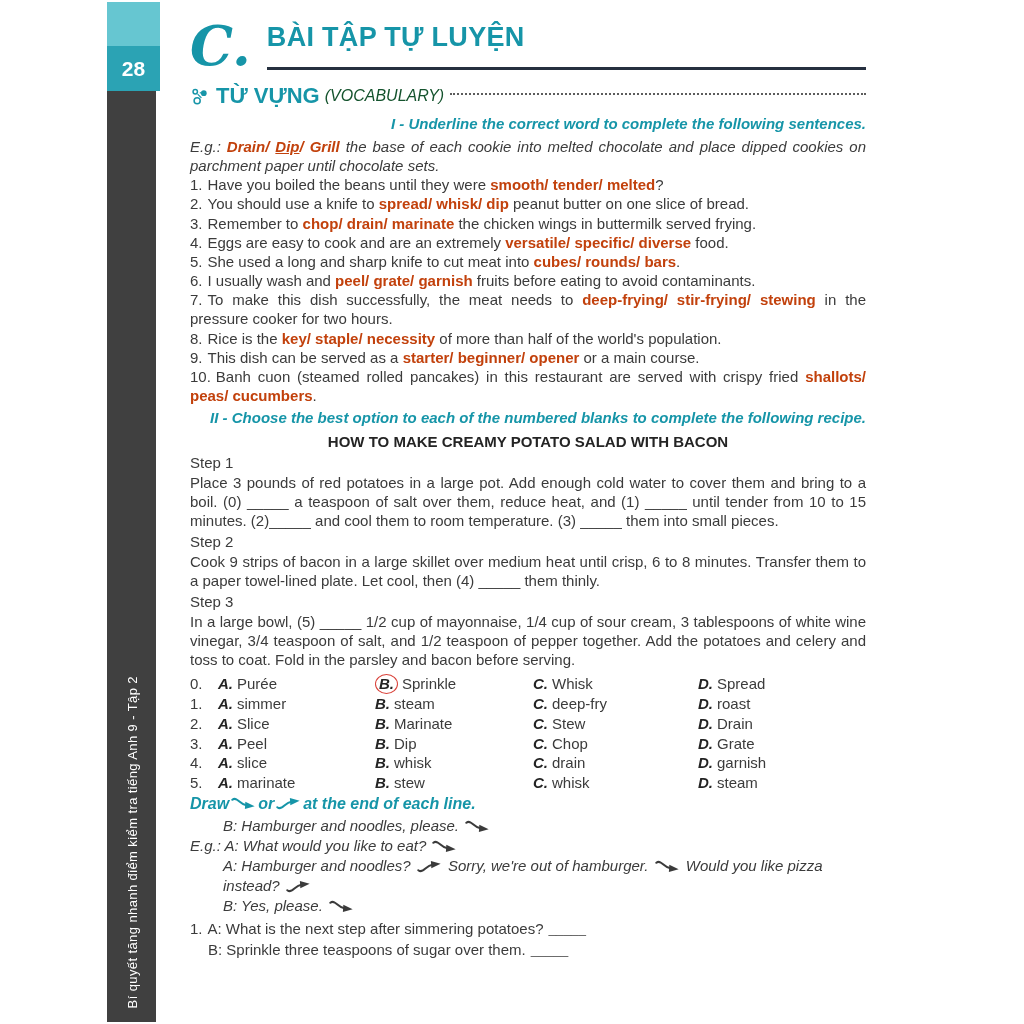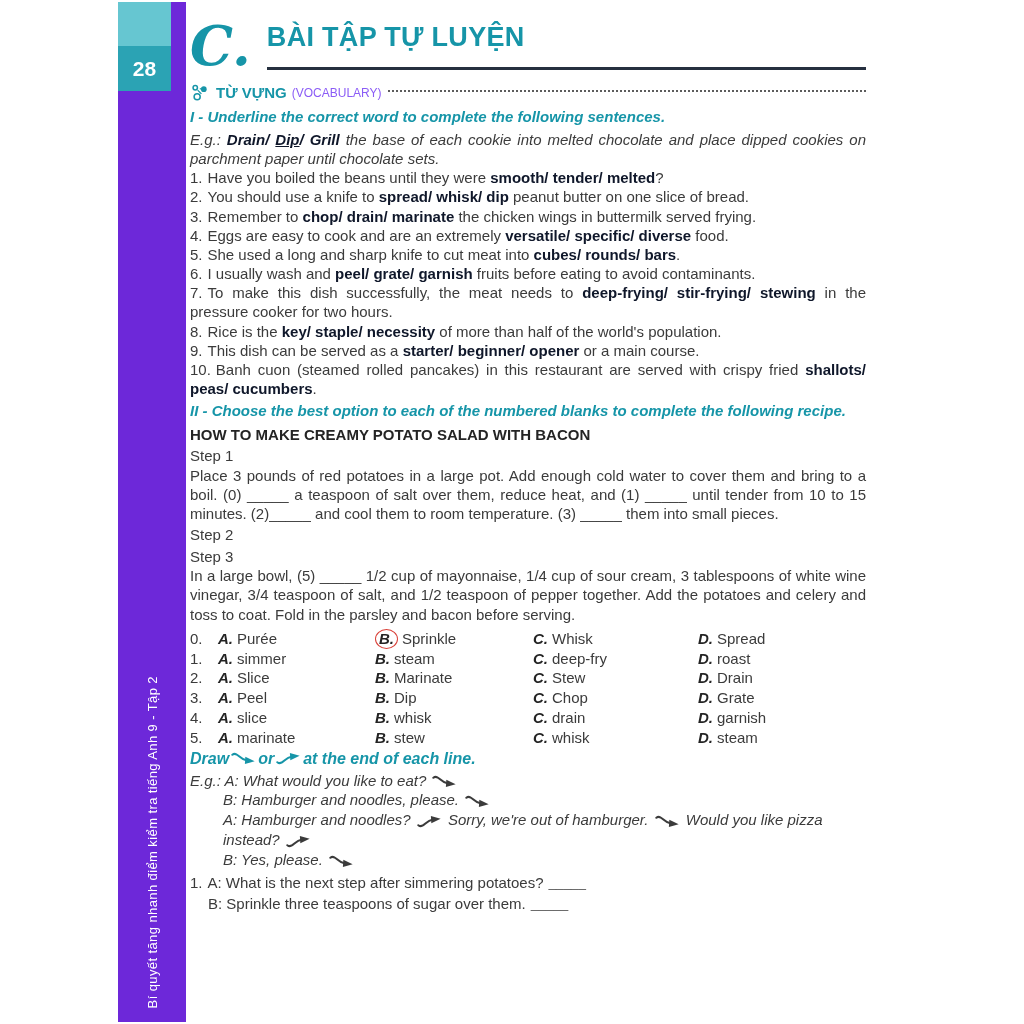--- a/index.html
+++ b/index.html
@@ -1,50 +1,50 @@
 <!DOCTYPE html>
 <html><head>
 <meta charset="utf-8">
 <style>
   * { margin:0; padding:0; box-sizing:border-box; }
   html,body { width:1024px; height:1024px; }
   body { font-family:"Liberation Sans","DejaVu Sans",sans-serif; background:#ffffff; color:#3b3b3b; font-size:15px; }
   .page { position:relative; width:1024px; height:1024px; overflow:hidden; background:#fff; }
 
   
-  .strip { position:absolute; left:118px; top:2px; width:68px; height:1020px; background:#6d28d9; }
+  .strip { position:absolute; left:107px; top:2px; width:49px; height:1020px; background:#404040; }
   .strip-top { position:absolute; top:0; left:0; width:53px; height:44px; background:#66c6d1; }
   .pagenum-box { position:absolute; top:44px; left:0; width:53px; height:45px; background:#2ba3b4; color:#fff; font-weight:bold; font-size:21px; display:flex; align-items:center; justify-content:center; }
   .vtext { position:absolute; bottom:14px; left:50%; transform:translateX(-50%) rotate(180deg); writing-mode:vertical-rl; color:#ffffff; font-size:13px; letter-spacing:0.4px; white-space:nowrap; }
 
   .content { position:absolute; left:190px; top:24px; width:676px; }
 
   
   .header { display:flex; align-items:flex-end; }
   .script-c { font-family:"DejaVu Serif",serif; font-style:italic; font-weight:bold; font-size:54px; line-height:0.85; color:#1695a8; padding-right:16px; }
   .header-rule { flex:1; border-bottom:3px solid #26303f; padding-bottom:16px; }
   .title { color:#1695a8; font-size:27px; font-weight:bold; letter-spacing:0.3px; line-height:1; }
 
   
   .sec-head { display:flex; align-items:center; margin:13px 0 6px; }
   .sec-icon { width:20px; height:19px; margin-right:6px; flex:none; }
-  .sec-title { color:#1695a8; font-weight:bold; font-size:15px; margin-right:5px; white-space:nowrap; }
-  .sec-sub { font-size:12px; color:#8b5cf6; white-space:nowrap; }
+  .sec-title { color:#1695a8; font-weight:bold; font-size:22px; margin-right:5px; white-space:nowrap; }
+  .sec-sub { font-size:16px; color:#14532d; white-space:nowrap;font-style:italic; }
   .dotlead { flex:1; border-bottom:2px dotted #5c5c5c; margin:0 0 4px 6px; }
 
-  .ex-title { color:#1695a8; font-weight:bold; font-style:italic; margin:4px 0 3px; line-height:1.25; }
+  .ex-title { color:#1695a8; font-weight:bold; font-style:italic; margin:4px 0 3px; line-height:1.25;text-align:right; }
 
   .eg { font-style:italic; text-align:justify; line-height:1.28; }
-  .choice { font-weight:bold; color:#0f172a; }
+  .choice { font-weight:bold; color:#c2410c; }
   .u { text-decoration:underline; }
 
   .item { text-align:justify; line-height:1.28; }
   .num { margin-right:5px; }
 
-  .recipe-title { font-weight:bold; color:#242424; margin:5px 0 3px; }
+  .recipe-title { text-align:center; font-weight:bold; color:#242424; margin:5px 0 3px; }
   .step-label { line-height:1.3; margin-top:2px; }
   .step-text { text-align:justify; line-height:1.28; }
 
   .opt-grid { display:grid; grid-template-columns:28px 157px 158px 165px 1fr; line-height:1.32; margin-top:5px; }
   .opt-label { font-weight:bold; color:#242424; margin-right:4px; font-style:italic; }
   .circled { border:1.5px solid #d94038; border-radius:50%; padding:0 3px 1px; }
 
   .arrow { width:25px; height:13px; vertical-align:middle; margin:0 2px; }
   .draw-line { display:flex; align-items:center; gap:0; color:#1695a8; font-weight:bold; font-style:italic; font-size:16px; margin:2px 0 3px; }
 
@@ -116,20 +116,21 @@
     <div class="item"><span class="num">9.</span><span>This dish can be served as a </span><b class="choice">starter/ beginner/ opener</b><span> or a main course.</span></div>
     <div class="item"><span class="num">10.</span><span>Banh cuon (steamed rolled pancakes) in this restaurant are served with crispy fried </span><b class="choice">shallots/ peas/ cucumbers</b><span>.</span></div>
 
     <div class="ex-title">II - Choose the best option to each of the numbered blanks to complete the following recipe.</div>
 
     <div class="recipe-title">HOW TO MAKE CREAMY POTATO SALAD WITH BACON</div>
 
     <div class="step-label">Step 1</div>
     <p class="step-text">Place 3 pounds of red potatoes in a large pot. Add enough cold water to cover them and bring to a boil. (0) _____ a teaspoon of salt over them, reduce heat, and (1) _____ until tender from 10 to 15 minutes. (2)_____ and cool them to room temperature. (3) _____ them into small pieces.</p>
     <div class="step-label">Step 2</div>
+    <p class="step-text">Cook 9 strips of bacon in a large skillet over medium heat until crisp, 6 to 8 minutes. Transfer them to a paper towel-lined plate. Let cool, then (4) _____ them thinly.</p>
     <div class="step-label">Step 3</div>
     <p class="step-text">In a large bowl, (5) _____ 1/2 cup of mayonnaise, 1/4 cup of sour cream, 3 tablespoons of white wine vinegar, 3/4 teaspoon of salt, and 1/2 teaspoon of pepper together. Add the potatoes and celery and toss to coat. Fold in the parsley and bacon before serving.</p>
 
     <div class="opt-grid">
       <span>0.</span>
       <span><em class="opt-label">A.</em><span>Purée</span></span>
       <span><em class="opt-label circled">B.</em><span>Sprinkle</span></span>
       <span><em class="opt-label">C.</em><span>Whisk</span></span>
       <span><em class="opt-label">D.</em><span>Spread</span></span>
 
@@ -171,24 +172,24 @@
           <use href="#arr-fall"></use>
         </svg>
       <span>or</span>
       <svg class="arrow" viewBox="0 0 26 14">
           <use href="#arr-rise"></use>
         </svg>
       <span>at the end of each line.</span>
     </div>
 
     <div class="pron-eg">
+      <div class="pron-line ind"><span>B: Hamburger and noodles, please.</span> <svg class="arrow" viewBox="0 0 26 14">
+            <use href="#arr-fall"></use>
+          </svg></div>
       <div class="pron-line"><span>E.g.:</span> <span>A: What would you like to eat?</span> <svg class="arrow" viewBox="0 0 26 14">
-            <use href="#arr-fall"></use>
-          </svg></div>
-      <div class="pron-line ind"><span>B: Hamburger and noodles, please.</span> <svg class="arrow" viewBox="0 0 26 14">
             <use href="#arr-fall"></use>
           </svg></div>
       <div class="pron-line ind"><span>A: Hamburger and noodles?</span> <svg class="arrow" viewBox="0 0 26 14">
             <use href="#arr-rise"></use>
           </svg> <span>Sorry, we're out of hamburger.</span> <svg class="arrow" viewBox="0 0 26 14">
             <use href="#arr-fall"></use>
           </svg> <span>Would you like pizza instead?</span> <svg class="arrow" viewBox="0 0 26 14">
             <use href="#arr-rise"></use>
           </svg></div>
       <div class="pron-line ind"><span>B: Yes, please.</span> <svg class="arrow" viewBox="0 0 26 14">

